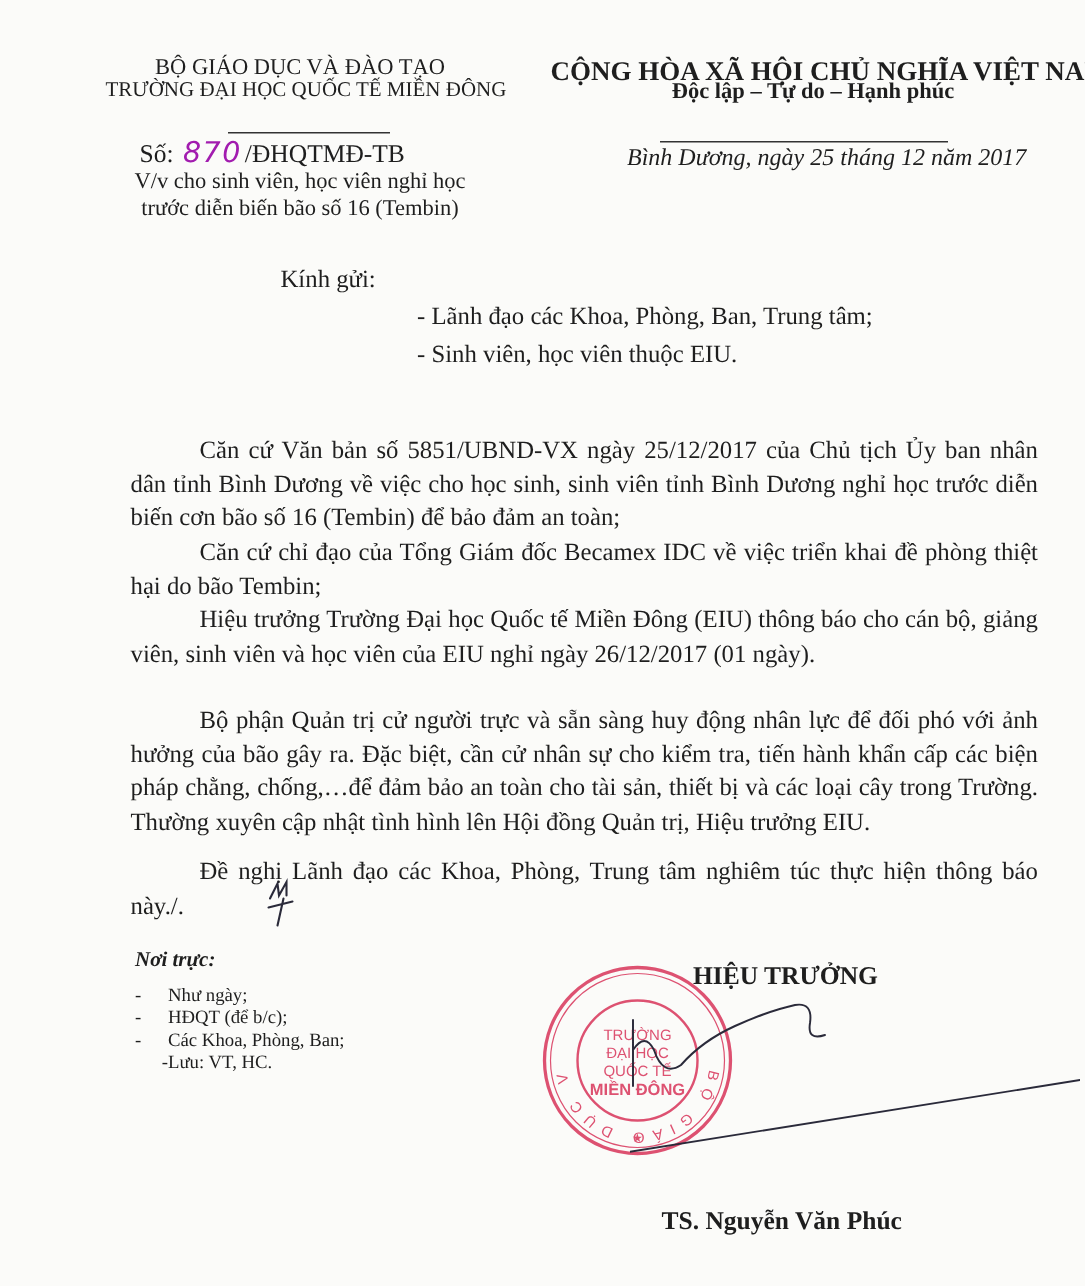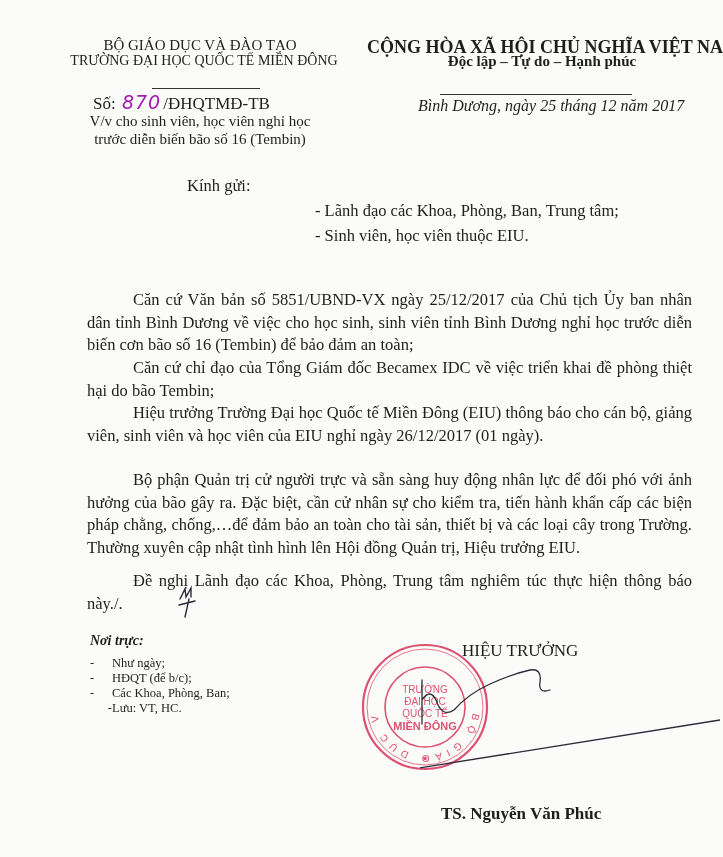--- a/index.html
+++ b/index.html
@@ -23,21 +23,21 @@
   #subject-2 { left: 60px; top: 131px; width: 280px; font-size: 15px; }
 
   
   #hdr-republic { left: 367px; top: 37px; width: 350px; font-size: 18px; font-weight: bold; }
   #hdr-motto { left: 367px; top: 53px; width: 350px; font-size: 15px; font-weight: bold; }
   #hdr-right-rule { left: 440px; top: 94px; width: 192px; border-top: 1px solid #333; }
   #place-date { left: 418px; top: 97px; font-size: 16px; font-style: italic; }
 
   
   #kinh-gui { left: 187px; top: 176px; font-size: 16.5px; }
-  .recip { left: 278px; font-size: 16.5px; margin-left: 37px; }
+  .recip { left: 278px; font-size: 16.5px; }
   #recip-0 { top: 201px; }
   #recip-1 { top: 226px; }
 
   
   .para { position: absolute; left: 87px; width: 605px; font-size: 16.5px; line-height: 22.5px; text-align: justify; text-indent: 46px; }
   .para p { margin: 0; }
   #para-0 { top: 289px; }
   #para-1 { top: 357px; }
   #para-2 { top: 402px; }
   #para-3 { top: 469px; }
@@ -47,21 +47,21 @@
   
   #noi-nhan-title { left: 90px; top: 633px; font-size: 14px; font-weight: bold; font-style: italic; }
   .nn-item { left: 90px; font-size: 12.5px; }
   .nn-item .dash { display: inline-block; width: 22px; }
   #nn-0 { top: 656px; }
   #nn-1 { top: 671px; }
   #nn-2 { top: 686px; }
   #nn-3 { top: 701px; text-align: right; }
 
   
-  #sign-title { left: 462px; top: 641px; font-size: 17px; font-weight: normal; }
+  #sign-title { left: 462px; top: 641px; font-size: 17px; font-weight: bold; }
   #stamp { left: 355px; top: 637px; width: 140px; height: 140px; }
   #signature { left: 420px; top: 660px; width: 300px; height: 130px; }
   #signer-name { left: 441px; top: 804px; font-size: 17px; font-weight: bold; }
 </style>
 </head>
 <body>
 
 <div class="abs center" id="hdr-ministry">BỘ GIÁO DỤC VÀ ĐÀO TẠO</div>
 <div class="abs center" id="hdr-school">TRƯỜNG ĐẠI HỌC QUỐC TẾ MIỀN ĐÔNG</div>
 <div class="abs" id="hdr-left-rule"></div>

